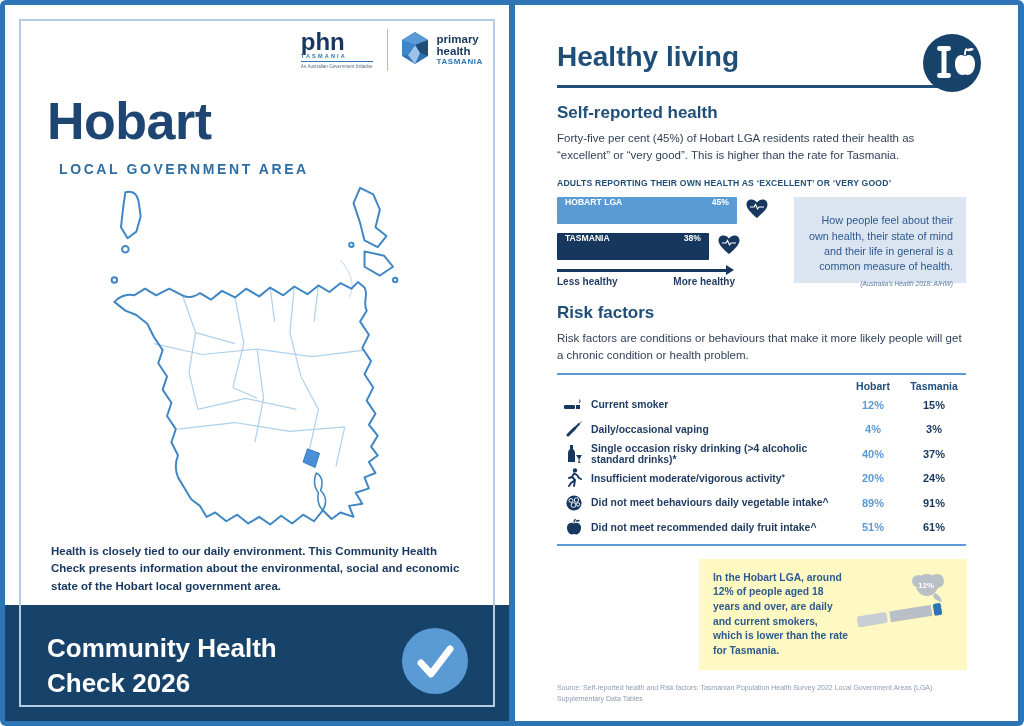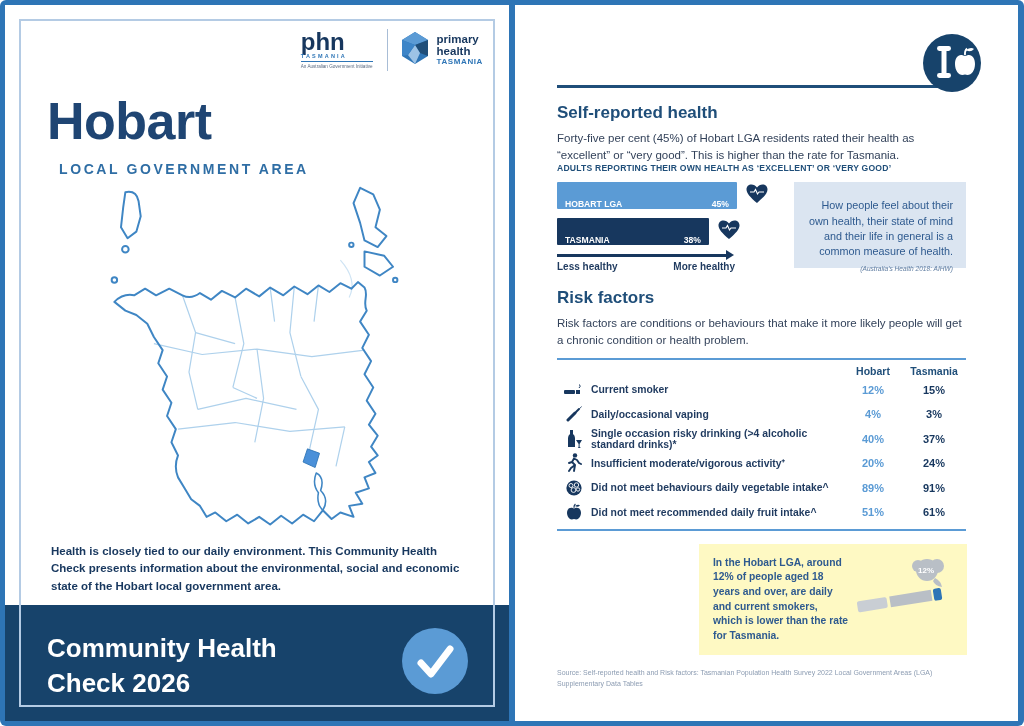--- a/index.html
+++ b/index.html
@@ -56,27 +56,27 @@
   .check-circle { position:absolute; right:40px; top:22px; }
 
   
   .hl-header { position:relative; height:62px; }
   .hl-title { font-size:28px; font-weight:800; color:#1f4e79; }
   .hl-rule { position:absolute; left:0; top:44px; width:388px; height:3px; background:#1f4e79; }
   .hl-icon { position:absolute; right:-16px; top:-8px; }
 
   .sub-h { font-size:17px; font-weight:800; color:#1f4e79; }
   .body-txt { font-size:11.5px; color:#33425a; line-height:1.45; margin-top:7px; }
-  .caps-label { font-size:8.6px; font-weight:800; color:#1f4e79; letter-spacing:0.2px; }
+  .caps-label { margin-top:15px; font-size:8.6px; font-weight:800; color:#1f4e79; letter-spacing:0.2px; }
 
   .chart-flex { display:flex; margin-top:9px; }
   .bars-col { width:236px; }
   .bar-row { display:flex; align-items:center; gap:9px; margin-bottom:9px; }
   .bar {
-    height:27px; display:flex; align-items:flex-end; justify-content:space-between;
+    height:27px; display:flex; align-items:flex-start; justify-content:space-between;
     padding:0 8px; color:#ffffff; font-size:8.6px; font-weight:800; border-radius:1px;
   }
   .bar.hobart { background:#5b9bd5; }
   .bar.tasmania { background:#17375e; }
   .axis-arrow { position:relative; width:170px; height:3px; background:#17375e; margin-top:4px; }
   .axis-arrow:after {
     content:""; position:absolute; right:-7px; top:-4px;
     border-left:8px solid #17375e; border-top:5px solid transparent; border-bottom:5px solid transparent;
   }
   .axis-labels { display:flex; width:178px; justify-content:space-between; margin-top:4px;
@@ -185,20 +185,21 @@
           <circle cx="34" cy="34" r="33" fill="#5b9bd5"></circle>
           <path d="M20,36 L30,47 L49,22" fill="none" stroke="#ffffff" stroke-width="7" stroke-linecap="round" stroke-linejoin="round"></path>
         </svg>
       </span>
     </div>
   </div>
 
   <div class="page right">
 
     <div class="hl-header">
+      <div class="hl-title">Healthy living</div>
       <div class="hl-rule"></div>
       <span class="hl-icon">
         <svg width="60" height="60" viewBox="0 0 60 60">
           <circle cx="30" cy="30" r="29" fill="#17436b"></circle>
           <rect x="15" y="13" width="14" height="5" rx="2.4" fill="#ffffff"></rect>
           <rect x="19.5" y="18" width="5" height="22" fill="#ffffff"></rect>
           <rect x="15" y="40" width="14" height="5" rx="2.4" fill="#ffffff"></rect>
           <path d="M39,22 c-3.5,0 -6,3.5 -6,9 c0,6.5 3.5,11 7.5,11 c1,0 1.7,-0.4 2.5,-0.4 c0.8,0 1.5,0.4 2.5,0.4 c4,0 7.5,-4.5 7.5,-11 c0,-5.5 -2.5,-9 -6,-9 c-1.6,0 -2.7,0.8 -4,0.8 c-1.3,0 -2.4,-0.8 -4,-0.8 Z" fill="#ffffff"></path>
           <path d="M43,22 q-0.5,-4 2,-6.5" stroke="#ffffff" stroke-width="1.8" fill="none"></path>
           <path d="M44,17 q5,-3.5 8,-1 q-3.5,3.8 -8,1 Z" fill="#ffffff"></path>

